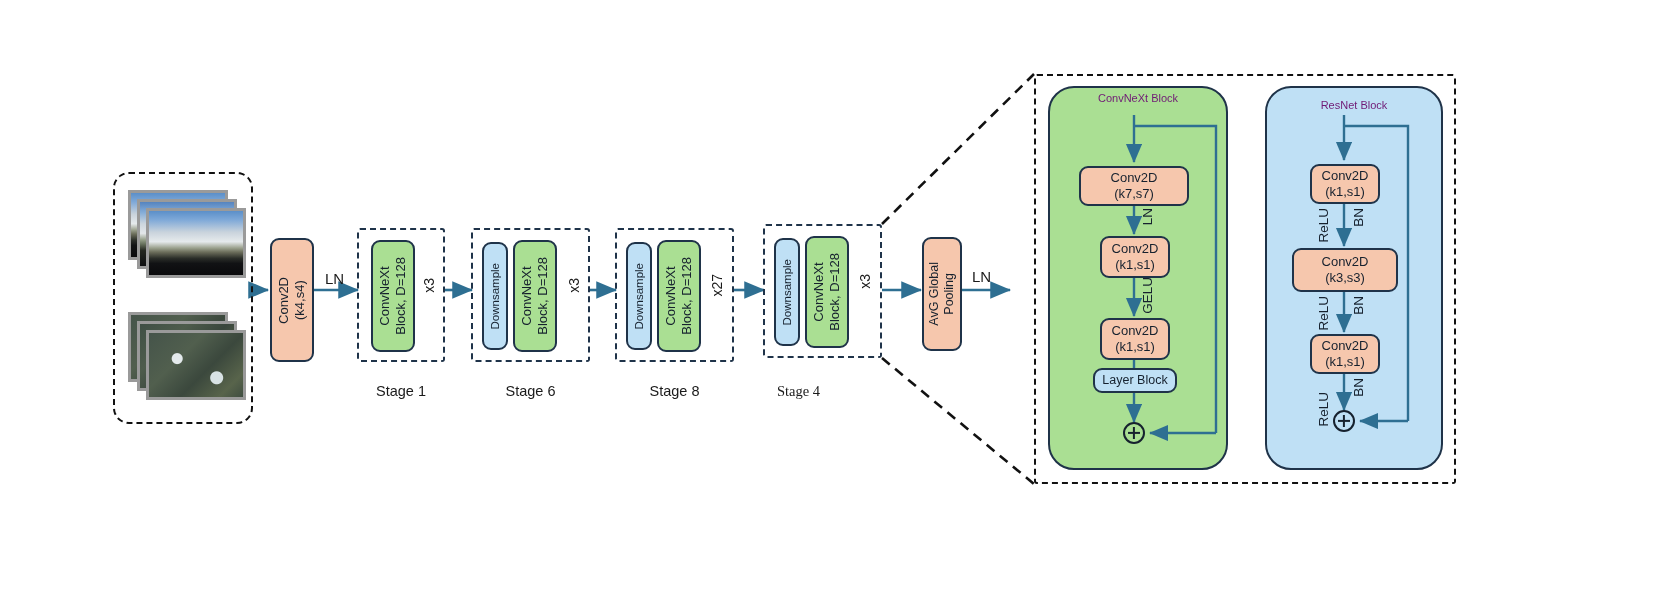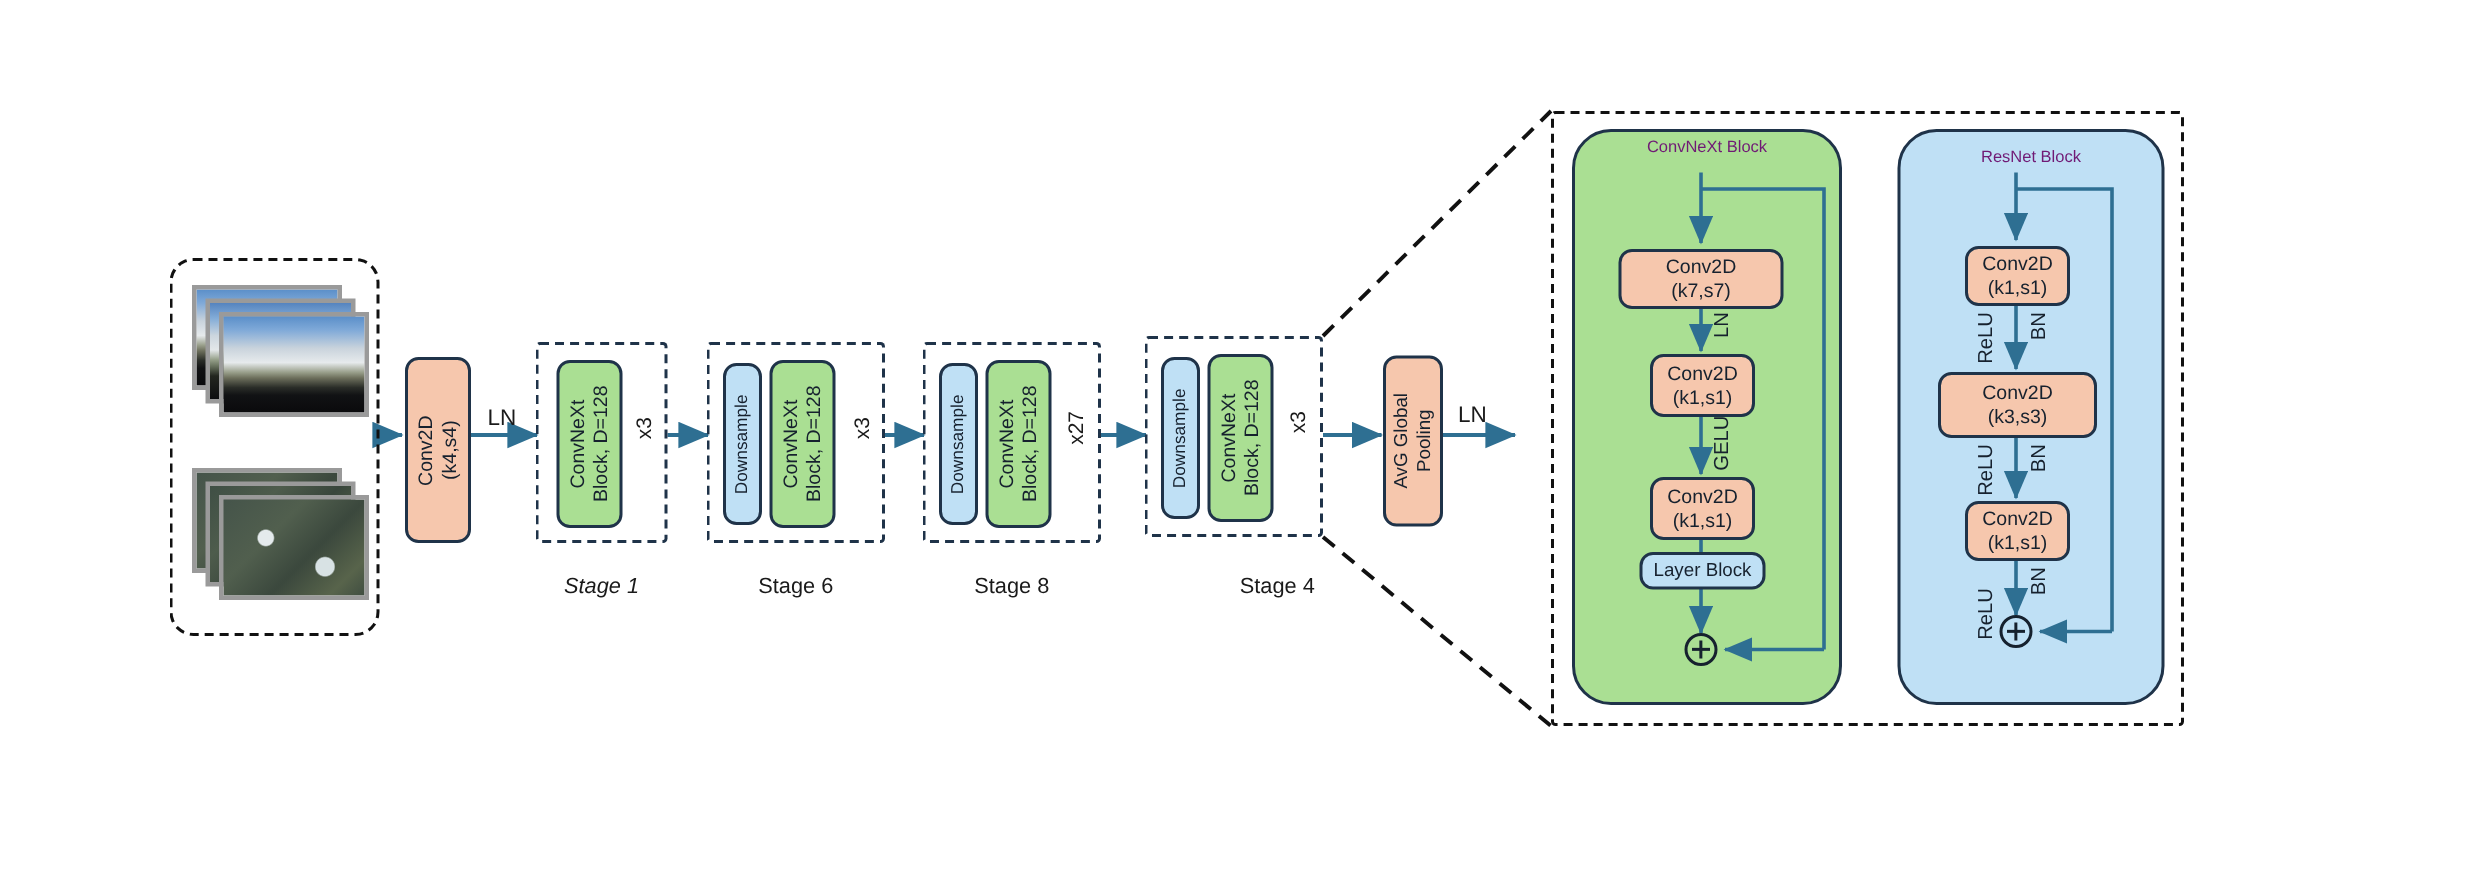--- a/index.html
+++ b/index.html
@@ -136,21 +136,21 @@
   <div class="lbl" style="left:325px;top:270px;">LN</div>
 
   <div class="dashbox" style="left:357px;top:228px;width:88px;height:134px;"></div>
   <div class="node rbox green" style="left:371px;top:240px;width:44px;height:112px;">
     <div class="vtext">
       <span>ConvNeXt</span><br>
       <span>Block, D=128</span>
     </div>
   </div>
   <div class="xlabel" style="left:421px;top:278px;">x3</div>
-  <div class="stagelabel" style="left:357px;top:383px;width:88px;font-style:italic;">Stage 1</div>
+  <div class="stagelabel" style="left:357px;top:383px;width:88px;">Stage 1</div>
 
   <div class="dashbox" style="left:471px;top:228px;width:119px;height:134px;"></div>
   <div class="node rbox blue" style="left:482px;top:242px;width:26px;height:108px;">
     <div class="vtext" style="font-size:11.5px;">
       <span>Downsample</span>
     </div>
   </div>
   <div class="node rbox green" style="left:513px;top:240px;width:44px;height:112px;">
     <div class="vtext">
       <span>ConvNeXt</span><br>
@@ -181,21 +181,21 @@
       <span>Downsample</span>
     </div>
   </div>
   <div class="node rbox green" style="left:805px;top:236px;width:44px;height:112px;">
     <div class="vtext">
       <span>ConvNeXt</span><br>
       <span>Block, D=128</span>
     </div>
   </div>
   <div class="xlabel" style="left:857px;top:274px;">x3</div>
-  <div class="stagelabel" style="left:792px;top:383px;width:119px;">Stage 4</div>
+  <div class="stagelabel" style="left:739px;top:383px;width:119px;font-family:Liberation Serif, serif;">Stage 4</div>
 
   <div class="node rbox salmon" style="left:922px;top:237px;width:40px;height:114px;">
     <div class="vtext" style="font-size:12.5px;">
       <span>AvG Global</span><br>
       <span>Pooling</span>
     </div>
   </div>
   <div class="lbl" style="left:972px;top:268px;">LN</div>
 
   <div class="panel" style="left:1034px;top:74px;width:422px;height:410px;"></div>

